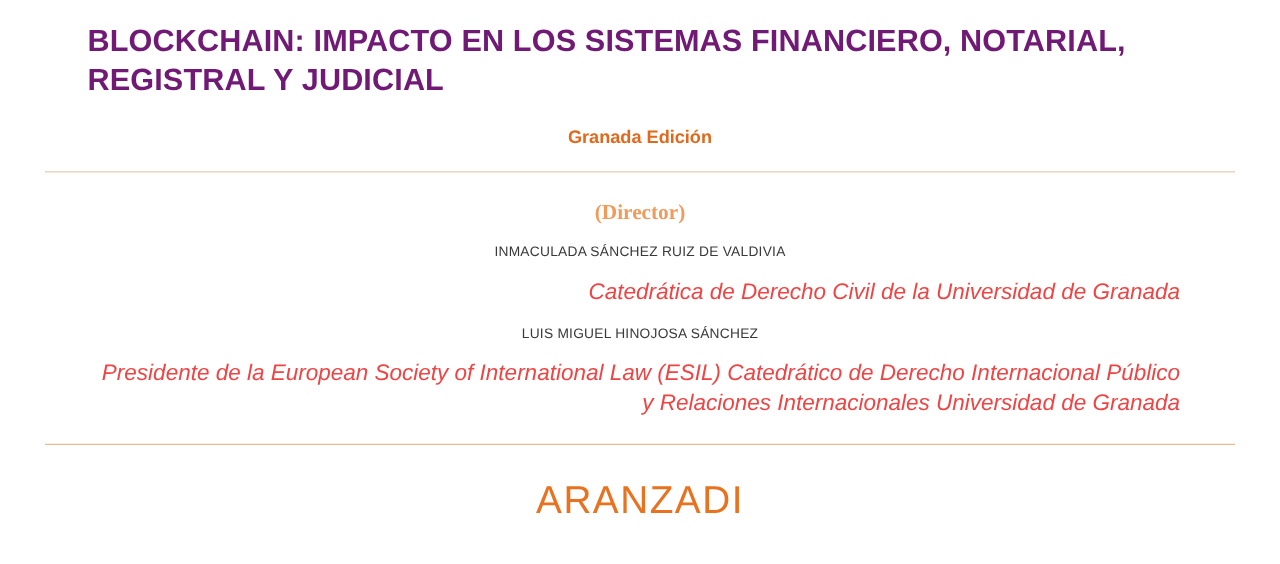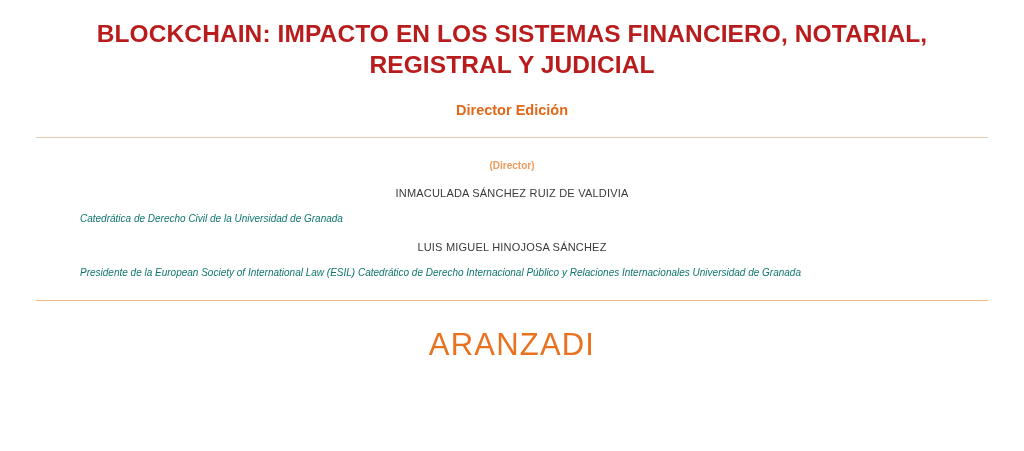--- a/index.html
+++ b/index.html
@@ -16,25 +16,25 @@
   }
   .page {
     width: 1024px;
     height: 451px;
     box-sizing: border-box;
     position: relative;
   }
   .title {
     margin: 0;
     padding: 18px 70px 0 70px;
-    text-align: center;
+    text-align: left;
     font-size: 24.5px;
     font-weight: bold;
     line-height: 1.28;
-    color: #b91c1c;
+    color: #701a75;
     letter-spacing: 0.1px;
   }
   .edition {
     margin: 0;
     padding: 21px 0 0 0;
     text-align: center;
     font-size: 14.5px;
     font-weight: bold;
     color: #e2681a;
   }
@@ -44,39 +44,40 @@
     margin: 19px 36px 0 36px;
   }
   .rule.bottom {
     background: #f0b98c;
     margin-top: 20px;
   }
   .role {
     margin: 0;
     padding: 22px 0 0 0;
     text-align: center;
-    font-size: 10px;
+    font-size: 17px;
     font-weight: bold;
     color: #f09a5c;
+    font-family: Liberation Serif, serif;
   }
   .person {
     margin: 0;
     padding: 16px 0 0 0;
     text-align: center;
     font-size: 11px;
     color: #3a3a3a;
     letter-spacing: 0.2px;
   }
   .affiliation {
     margin: 0;
     padding: 13px 80px 0 80px;
-    text-align: left;
-    font-size: 10px;
+    text-align: right;
+    font-size: 18px;
     font-style: italic;
-    color: #0f766e;
+    color: #ef4444;
     line-height: 1.35;
   }
   .prologue-role {
     padding-top: 22px;
   }
   .publisher {
     padding-top: 26px;
     text-align: center;
   }
   .publisher-kicker {
@@ -94,21 +95,21 @@
     padding-top: 2px;
   }
 </style>
 </head>
 <body>
 
 <div class="page">
 
   <h1 class="title">BLOCKCHAIN: IMPACTO EN LOS SISTEMAS FINANCIERO, NOTARIAL, REGISTRAL Y JUDICIAL</h1>
 
-  <div class="edition">Director Edición</div>
+  <div class="edition">Granada Edición</div>
 
   <div class="rule"></div>
 
   <div class="credit-block">
     <div class="role">(Director)</div>
     <div class="person">INMACULADA SÁNCHEZ RUIZ DE VALDIVIA</div>
     <div class="affiliation">Catedrática de Derecho Civil de la Universidad de Granada</div>
   </div>
 
   <div class="credit-block">

